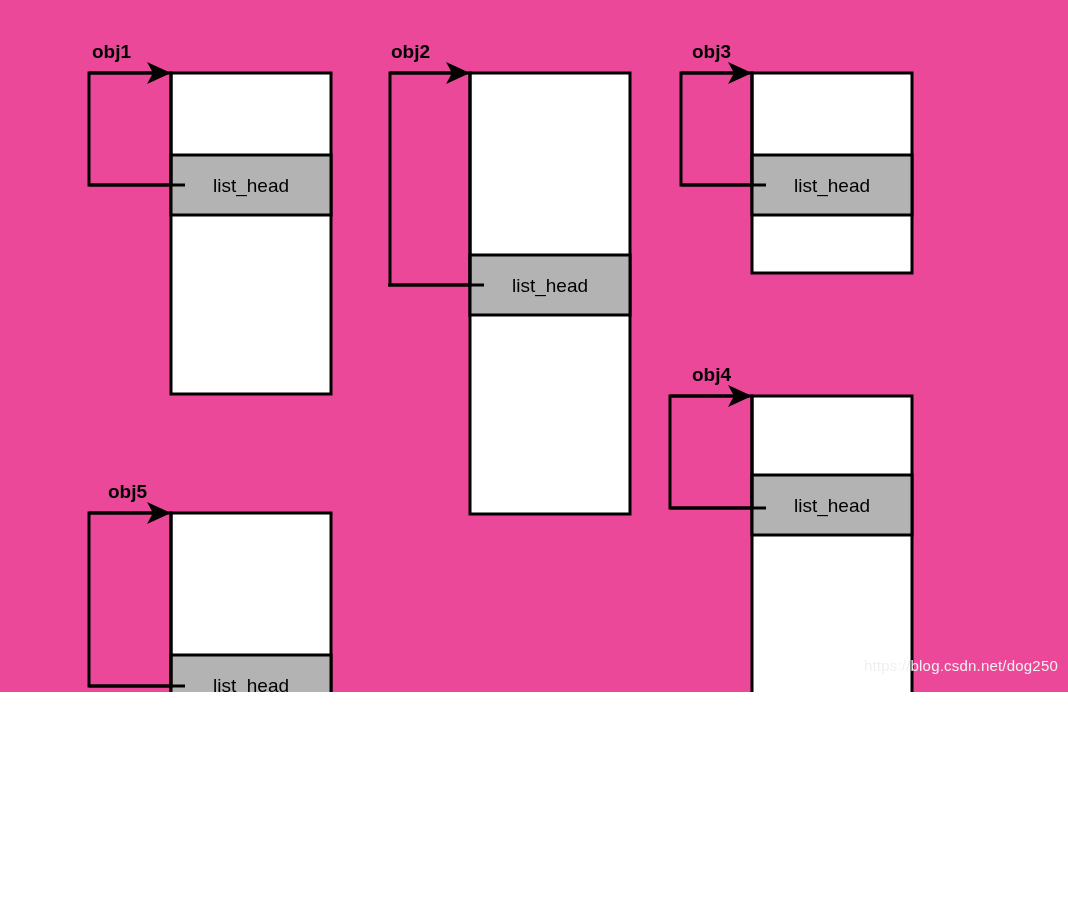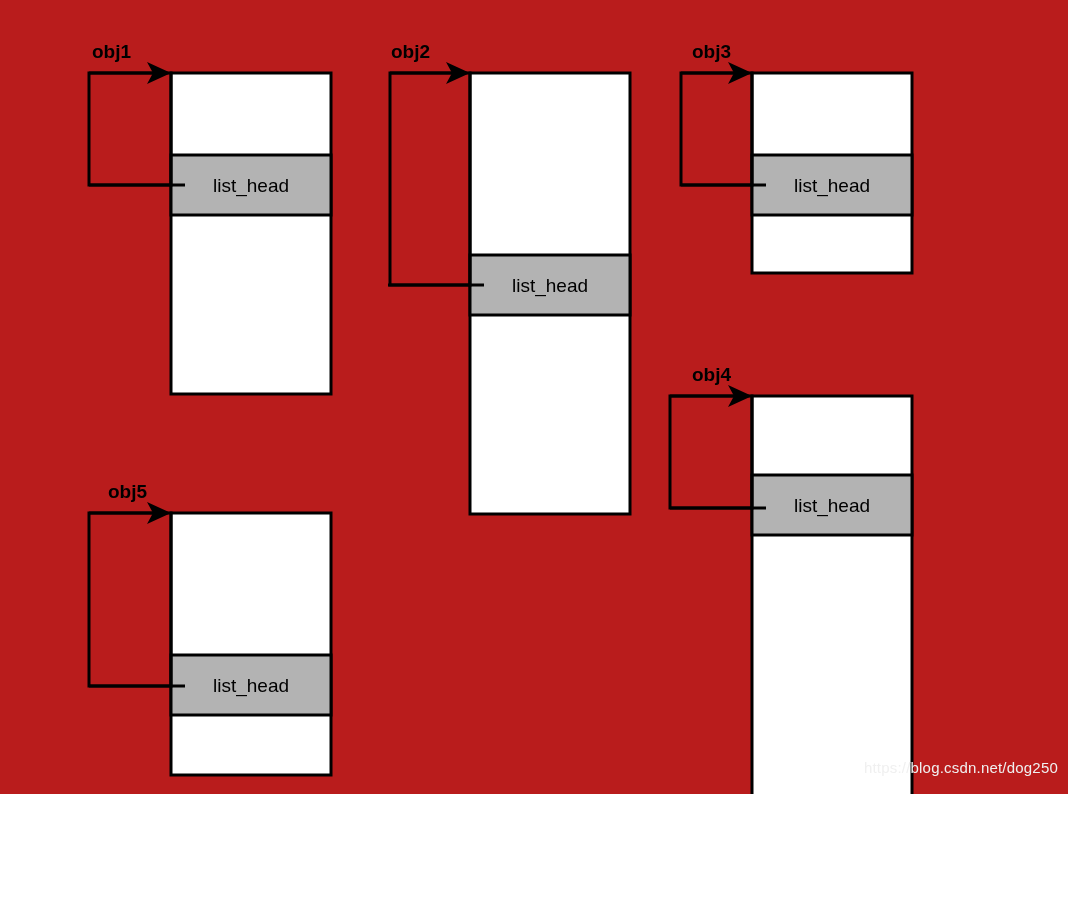--- a/index.html
+++ b/index.html
@@ -3,22 +3,22 @@
 <meta charset="utf-8">
 <style>
   html, body {
     margin: 0;
     padding: 0;
     background: #ffffff;
   }
   #canvas {
     position: relative;
     width: 1068px;
-    height: 794px;
-    background: #b91c1c;
+    height: 692px;
+    background: #ec4899;
     overflow: hidden;
     font-family: "Liberation Sans", sans-serif;
   }
   #diagram-svg {
     position: absolute;
     left: 0;
     top: 0;
     width: 1068px;
     height: 914px;
     display: block;

